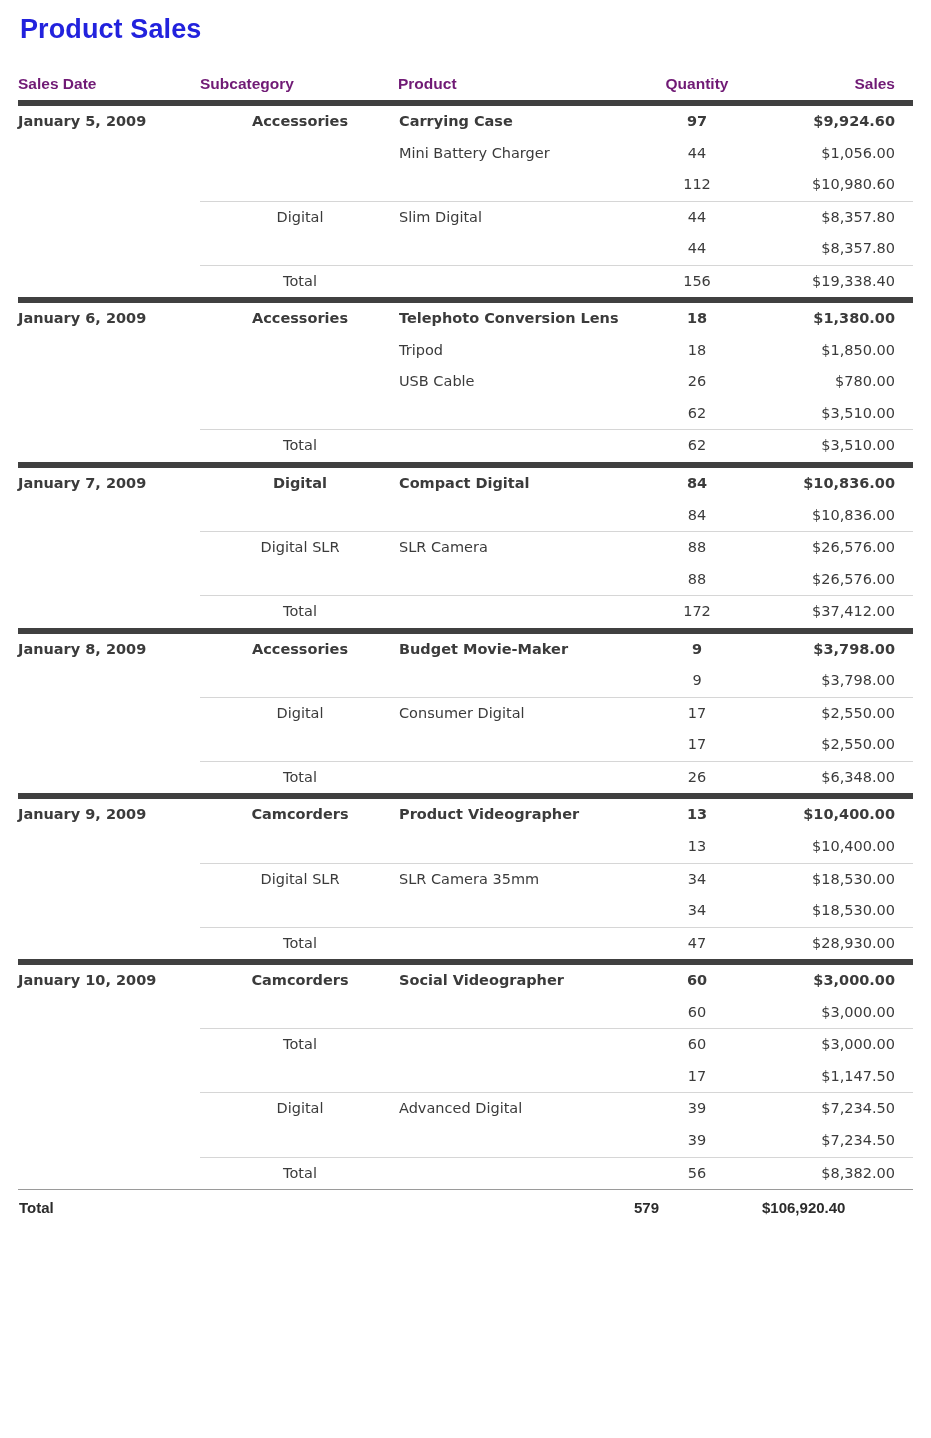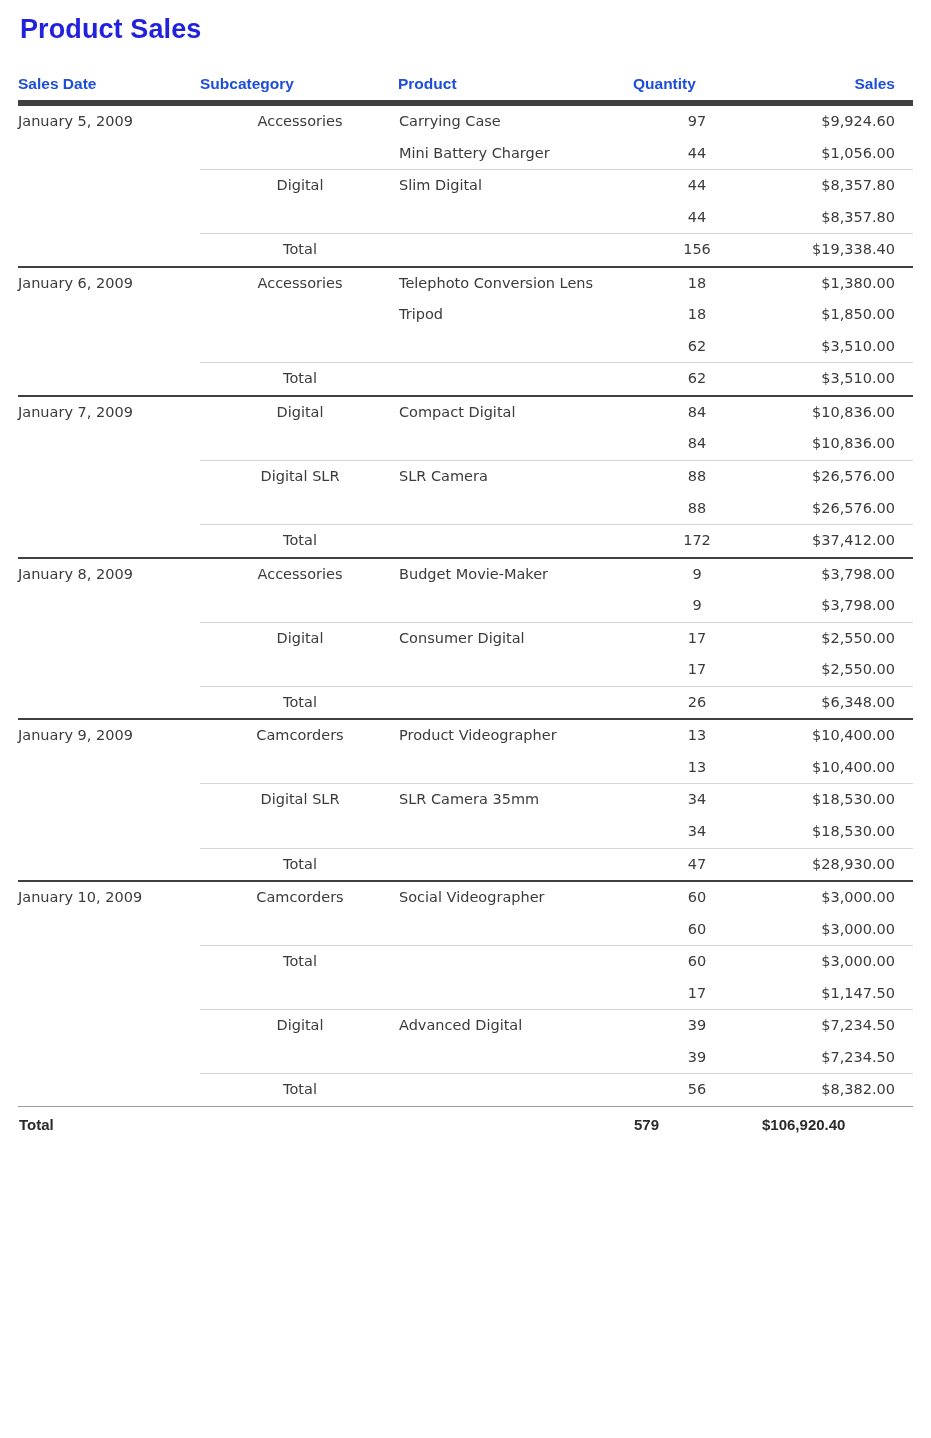--- a/index.html
+++ b/index.html
@@ -35,42 +35,42 @@
   table.report col.c-date    { width: 182px; }
   table.report col.c-subcat  { width: 198px; }
   table.report col.c-product { width: 235px; }
   table.report col.c-qty     { width: 128px; }
   table.report col.c-sales   { width: 152px; }
 
   thead th {
     font-family: "Liberation Sans", sans-serif;
     font-weight: bold;
     font-size: 15.5px;
-    color: #1d4ed8;
+    color: #701a75;
     text-align: left;
     padding: 0 0 7px 0;
-    border-bottom: 6px solid #404040;
+    border-bottom: 2px solid #404040;
     vertical-align: bottom;
   }
-  thead th.num { text-align: left; }
+  thead th.num { text-align: center; }
   thead th.money { text-align: right; padding-right: 18px; }
 
   tbody td {
     padding: 6px 0 7px 0;
     vertical-align: top;
     color: #3b3b3b;
     line-height: 1.28;
   }
   tbody td.date { padding-left: 0; }
   tbody td.subcat { padding-left: 2px; text-align: center; }
   tbody td.product { padding-left: 1px; }
   tbody td.qty { text-align: center; }
   tbody td.money { text-align: right; padding-right: 18px; }
 
-  tr.rule-top > td { border-top: 2px solid #404040; }
+  tr.rule-top > td { border-top: 6px solid #404040; font-weight: bold; }
   tr.rule-top-sub > td.subcat,
   tr.rule-top-sub > td.product,
   tr.rule-top-sub > td.qty,
   tr.rule-top-sub > td.money { border-top: 1px solid #d6d6d6; }
 
   tr.grand td {
     border-top: 1px solid #9a9a9a;
     font-weight: bold;
     color: #2b2b2b;
     padding-top: 9px;
@@ -110,20 +110,27 @@
           <td class="qty">97</td>
           <td class="money">$9,924.60</td>
         </tr>
         <tr>
           <td class="date"></td>
           <td class="subcat"></td>
           <td class="product">Mini Battery Charger</td>
           <td class="qty">44</td>
           <td class="money">$1,056.00</td>
         </tr>
+        <tr>
+          <td class="date"></td>
+          <td class="subcat"></td>
+          <td class="product"></td>
+          <td class="qty">112</td>
+          <td class="money">$10,980.60</td>
+        </tr>
         <tr class="rule-top-sub">
           <td class="date"></td>
           <td class="subcat">Digital</td>
           <td class="product">Slim Digital</td>
           <td class="qty">44</td>
           <td class="money">$8,357.80</td>
         </tr>
         <tr>
           <td class="date"></td>
           <td class="subcat"></td>
@@ -144,20 +151,27 @@
           <td class="product">Telephoto Conversion Lens</td>
           <td class="qty">18</td>
           <td class="money">$1,380.00</td>
         </tr>
         <tr>
           <td class="date"></td>
           <td class="subcat"></td>
           <td class="product">Tripod</td>
           <td class="qty">18</td>
           <td class="money">$1,850.00</td>
+        </tr>
+        <tr>
+          <td class="date"></td>
+          <td class="subcat"></td>
+          <td class="product">USB Cable</td>
+          <td class="qty">26</td>
+          <td class="money">$780.00</td>
         </tr>
         <tr>
           <td class="date"></td>
           <td class="subcat"></td>
           <td class="product"></td>
           <td class="qty">62</td>
           <td class="money">$3,510.00</td>
         </tr>
         <tr class="rule-top-sub">
           <td class="date"></td>

